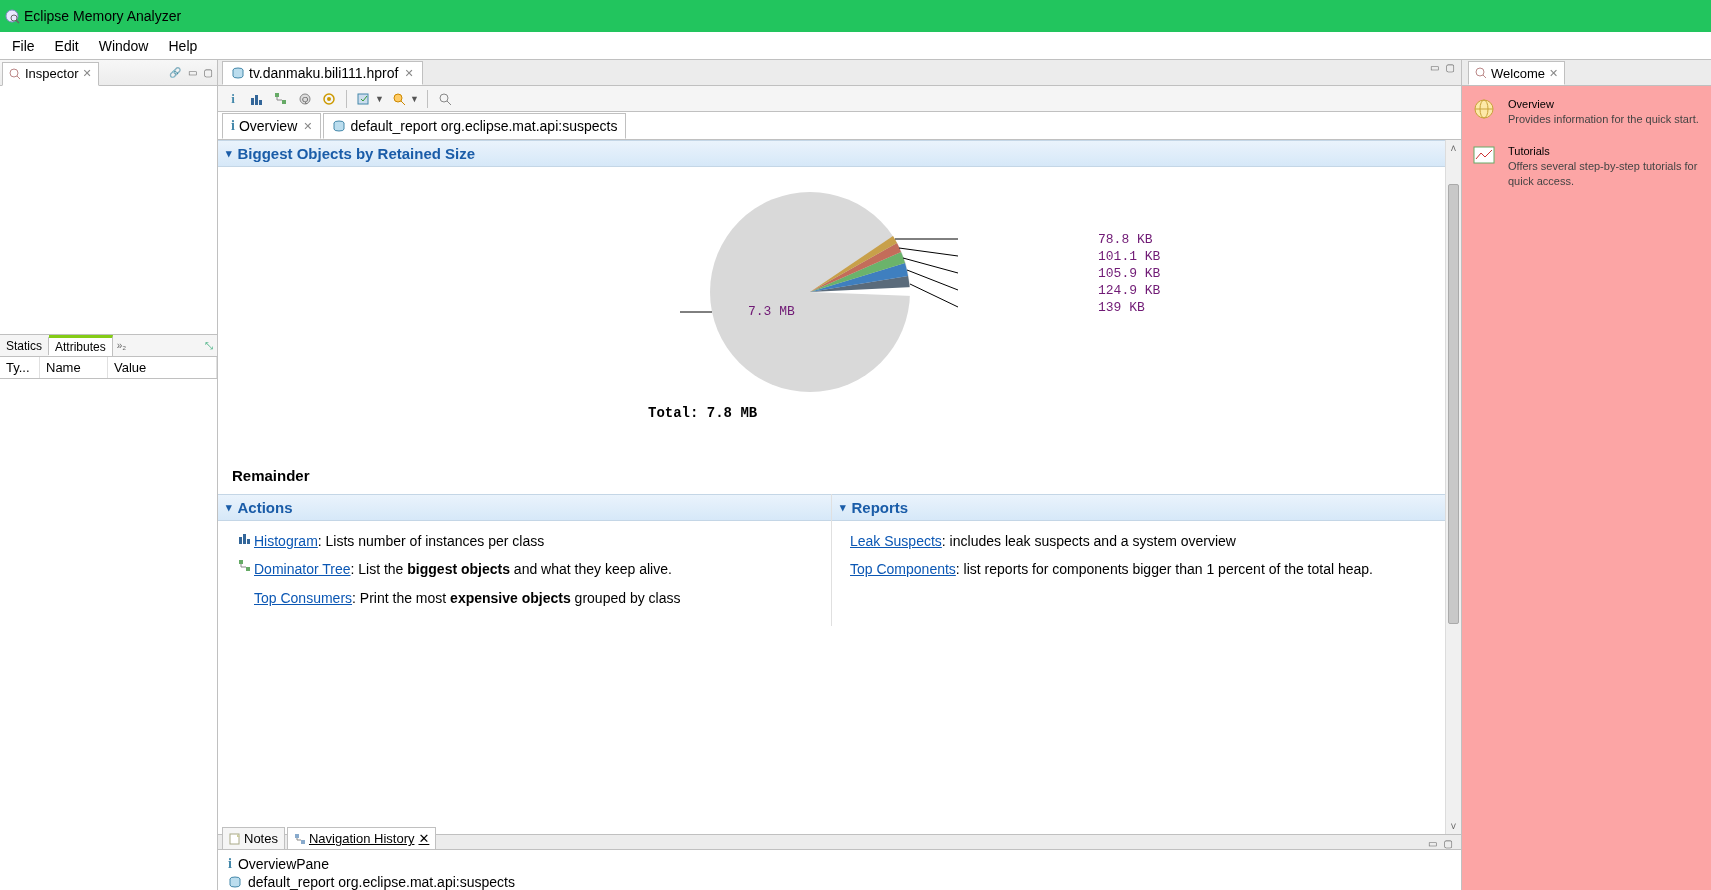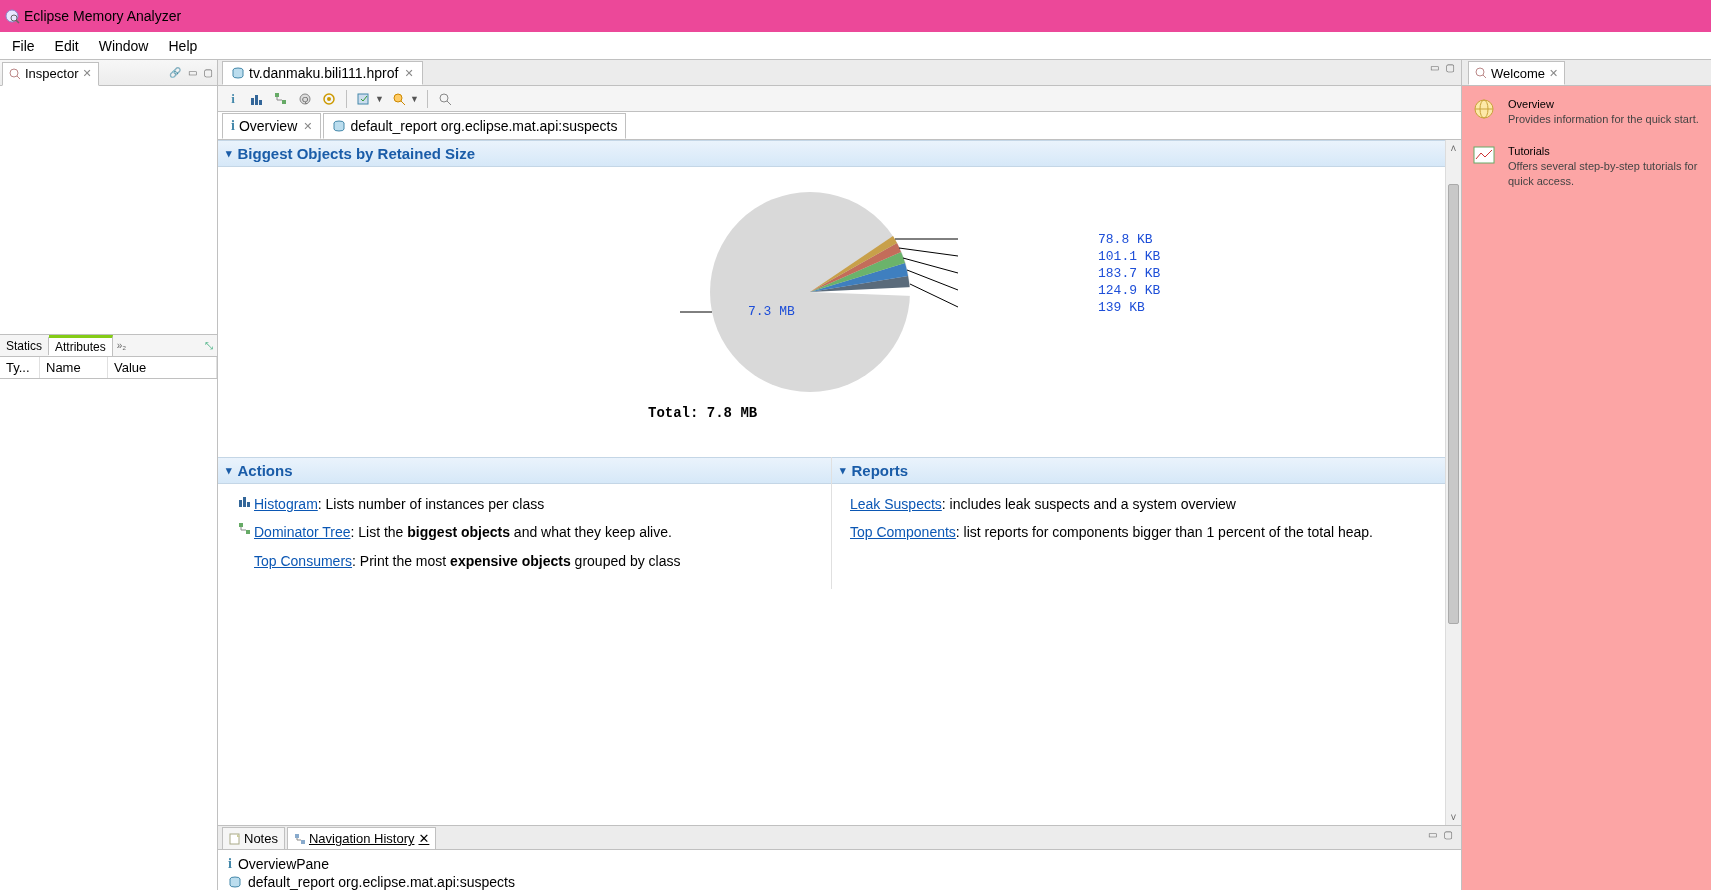--- a/index.html
+++ b/index.html
@@ -1,18 +1,18 @@
 <!DOCTYPE html>
 <html><head>
 <meta charset="utf-8">
 <style>
 * { box-sizing: border-box; margin: 0; padding: 0; }
 body { font-family: "Segoe UI", Tahoma, sans-serif; font-size: 13px; color: #000; background: #fff; overflow: hidden; }
 
-.titlebar { display: flex; align-items: center; height: 24px; padding: 16px 4px; background: #ec4899; }
+.titlebar { display: flex; align-items: center; height: 24px; padding: 16px 4px; background: #22c55e; }
 .titlebar svg { margin-right: 4px; }
 .titlebar-text { font-size: 14px; color: #000; }
 
 .menubar { display: flex; align-items: center; height: 28px; padding-left: 2px; border-bottom: 1px solid #c0c0c0; }
 .menubar-item { padding: 4px 10px; font-size: 14px; cursor: default; }
 
 .workbench { display: flex; height: calc(890px - 24px - 28px); }
 
 
 .left-col { width: 218px; display: flex; flex-direction: column; border-right: 1px solid #c0c0c0; }
@@ -50,36 +50,36 @@
 .inner-tabs { display: flex; align-items: flex-end; height: 28px; border-bottom: 1px solid #c0c0c0; padding-left: 4px; background: #fff; }
 .inner-tab { display: flex; align-items: center; background: #fff; border: 1px solid #c0c0c0; border-bottom: 1px solid #fff; padding: 3px 8px; height: 26px; font-size: 14px; margin-right: 2px; margin-top: 2px; }
 .inner-tab .close-x { margin-left: 6px; font-size: 11px; color: #888; }
 
 .overview-body { flex: 1; overflow: auto; background: #fff; position: relative; }
 .section-head { background: linear-gradient(#eaf3fc,#d6e8f8); border-top: 1px solid #c4d6e6; border-bottom: 1px solid #c4d6e6; padding: 4px 8px; color: #1a5ca8; font-weight: bold; font-size: 15px; display: flex; align-items: center; }
 .section-head::before { content: "▾"; color: #1a5ca8; margin-right: 6px; font-size: 11px; }
 
 .pie-wrap { height: 290px; position: relative; }
 .pie-svg { position: absolute; left: 50%; transform: translateX(-50%); top: 10px; }
-.pie-label { position: absolute; font-family: Consolas, "Courier New", monospace; font-size: 13px; color: #1d4ed8; white-space: nowrap; }
+.pie-label { position: absolute; font-family: Consolas, "Courier New", monospace; font-size: 13px; color: #701a75; white-space: nowrap; }
 .pie-total { position: absolute; left: 430px; top: 238px; font-family: Consolas, "Courier New", monospace; font-weight: bold; font-size: 14px; }
 
 .remainder { padding: 10px 14px; font-weight: bold; font-size: 15px; }
 
 .cols3 { display: flex; }
 .cols3 > div { flex: 1; border-right: 1px solid #e0e0e0; }
 .cols3 > div:last-child { border-right: none; }
 .col-body { padding: 10px 18px; font-size: 14px; line-height: 1.45; }
 .col-body .item { margin-bottom: 8px; display: flex; }
 .col-body .item .bullet { width: 18px; flex-shrink: 0; display: flex; justify-content: center; }
 .link { color: #0b57b4; text-decoration: underline; cursor: pointer; }
 .bold { font-weight: bold; }
 
 .bottom-panel { border-top: 1px solid #c0c0c0; }
-.bottom-tabs { display: flex; align-items: flex-end; height: 24px; background: #ececec; border-bottom: 1px solid #c0c0c0; padding-left: 4px; position: relative; }
+.bottom-tabs { display: flex; align-items: flex-end; height: 15px; background: #ececec; border-bottom: 1px solid #c0c0c0; padding-left: 4px; position: relative; }
 .bottom-tab { display: flex; align-items: center; background: #f5f5f5; border: 1px solid #c0c0c0; border-bottom: none; padding: 2px 6px; height: 22px; font-size: 13px; margin-right: 2px; margin-top: 2px; }
 .bottom-tab.active { background: #fff; text-decoration: underline; }
 .bottom-body { padding: 6px 10px; font-size: 14px; background: #fff; }
 .bottom-body .row { display: flex; align-items: center; gap: 6px; margin-bottom: 2px; }
 
 
 .right-col { width: 250px; border-left: 1px solid #c0c0c0; background: #fca5a5; display: flex; flex-direction: column; }
 .right-tabbar { display: flex; align-items: flex-end; height: 26px; background: #ececec; border-bottom: 1px solid #c0c0c0; padding-left: 4px; }
 .welcome-body { padding: 12px 10px; font-size: 11px; color: #333; }
 .welcome-item { display: flex; margin-bottom: 18px; }
@@ -247,27 +247,28 @@
 
           <line x1="275" y1="62" x2="338" y2="62" stroke="#000"></line>
           <line x1="279" y1="71" x2="338" y2="79" stroke="#000"></line>
           <line x1="283" y1="81" x2="338" y2="96" stroke="#000"></line>
           <line x1="287" y1="93" x2="338" y2="113" stroke="#000"></line>
           <line x1="290" y1="107" x2="338" y2="130" stroke="#000"></line>
           <line x1="92" y1="135" x2="60" y2="135" stroke="#000"></line>
         </svg>
         <span class="pie-label" style="left:880px;top:65px">78.8 KB</span>
         <span class="pie-label" style="left:880px;top:82px">101.1 KB</span>
-        <span class="pie-label" style="left:880px;top:99px">183.7 KB</span>
+        <span class="pie-label" style="left:880px;top:99px">105.9 KB</span>
         <span class="pie-label" style="left:880px;top:116px">124.9 KB</span>
         <span class="pie-label" style="left:880px;top:133px">139 KB</span>
         <span class="pie-label" style="left:530px;top:137px">7.3 MB</span>
         <span class="pie-total">Total: 7.8 MB</span>
       </div>
 
+      <div class="remainder">Remainder</div>
 
       <div class="cols3" style="margin-right:16px">
         <div>
           <div class="section-head">Actions</div>
           <div class="col-body">
             <div class="item">
               <span class="bullet">
                   <svg width="14" height="14">
                     <rect x="1" y="6" width="3" height="7" fill="#369"></rect>
                     <rect x="5" y="3" width="3" height="10" fill="#369"></rect>

